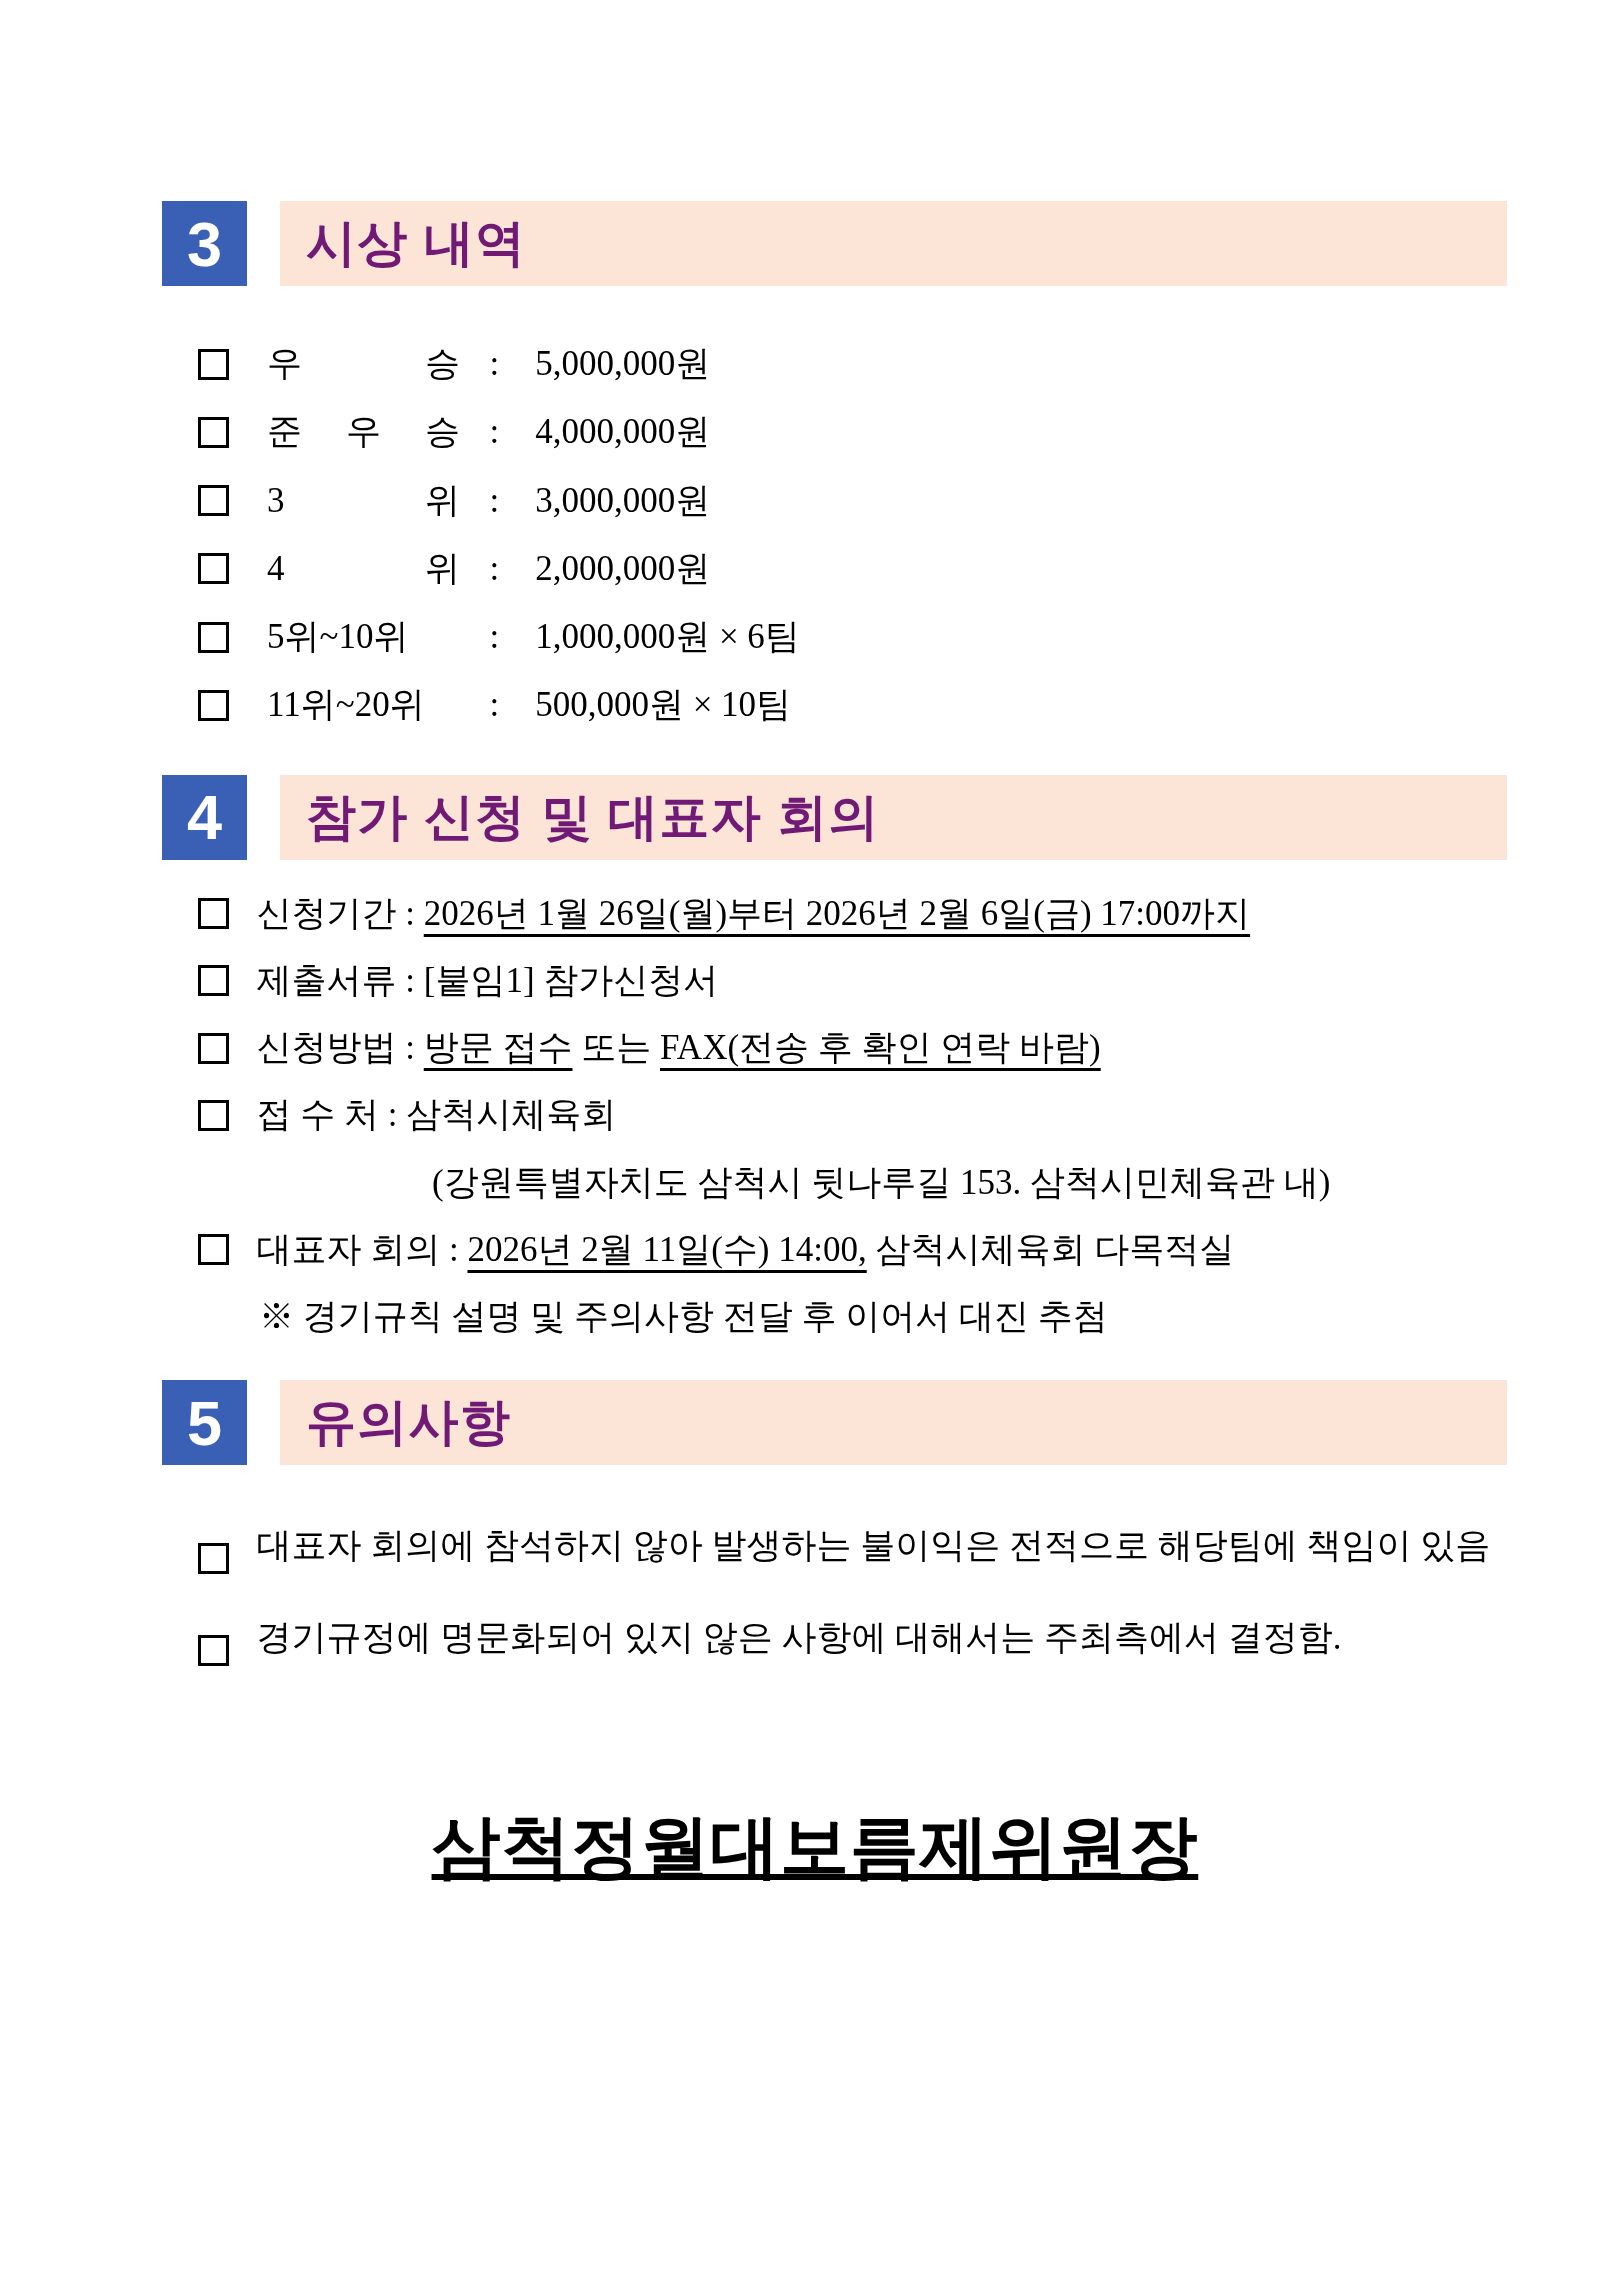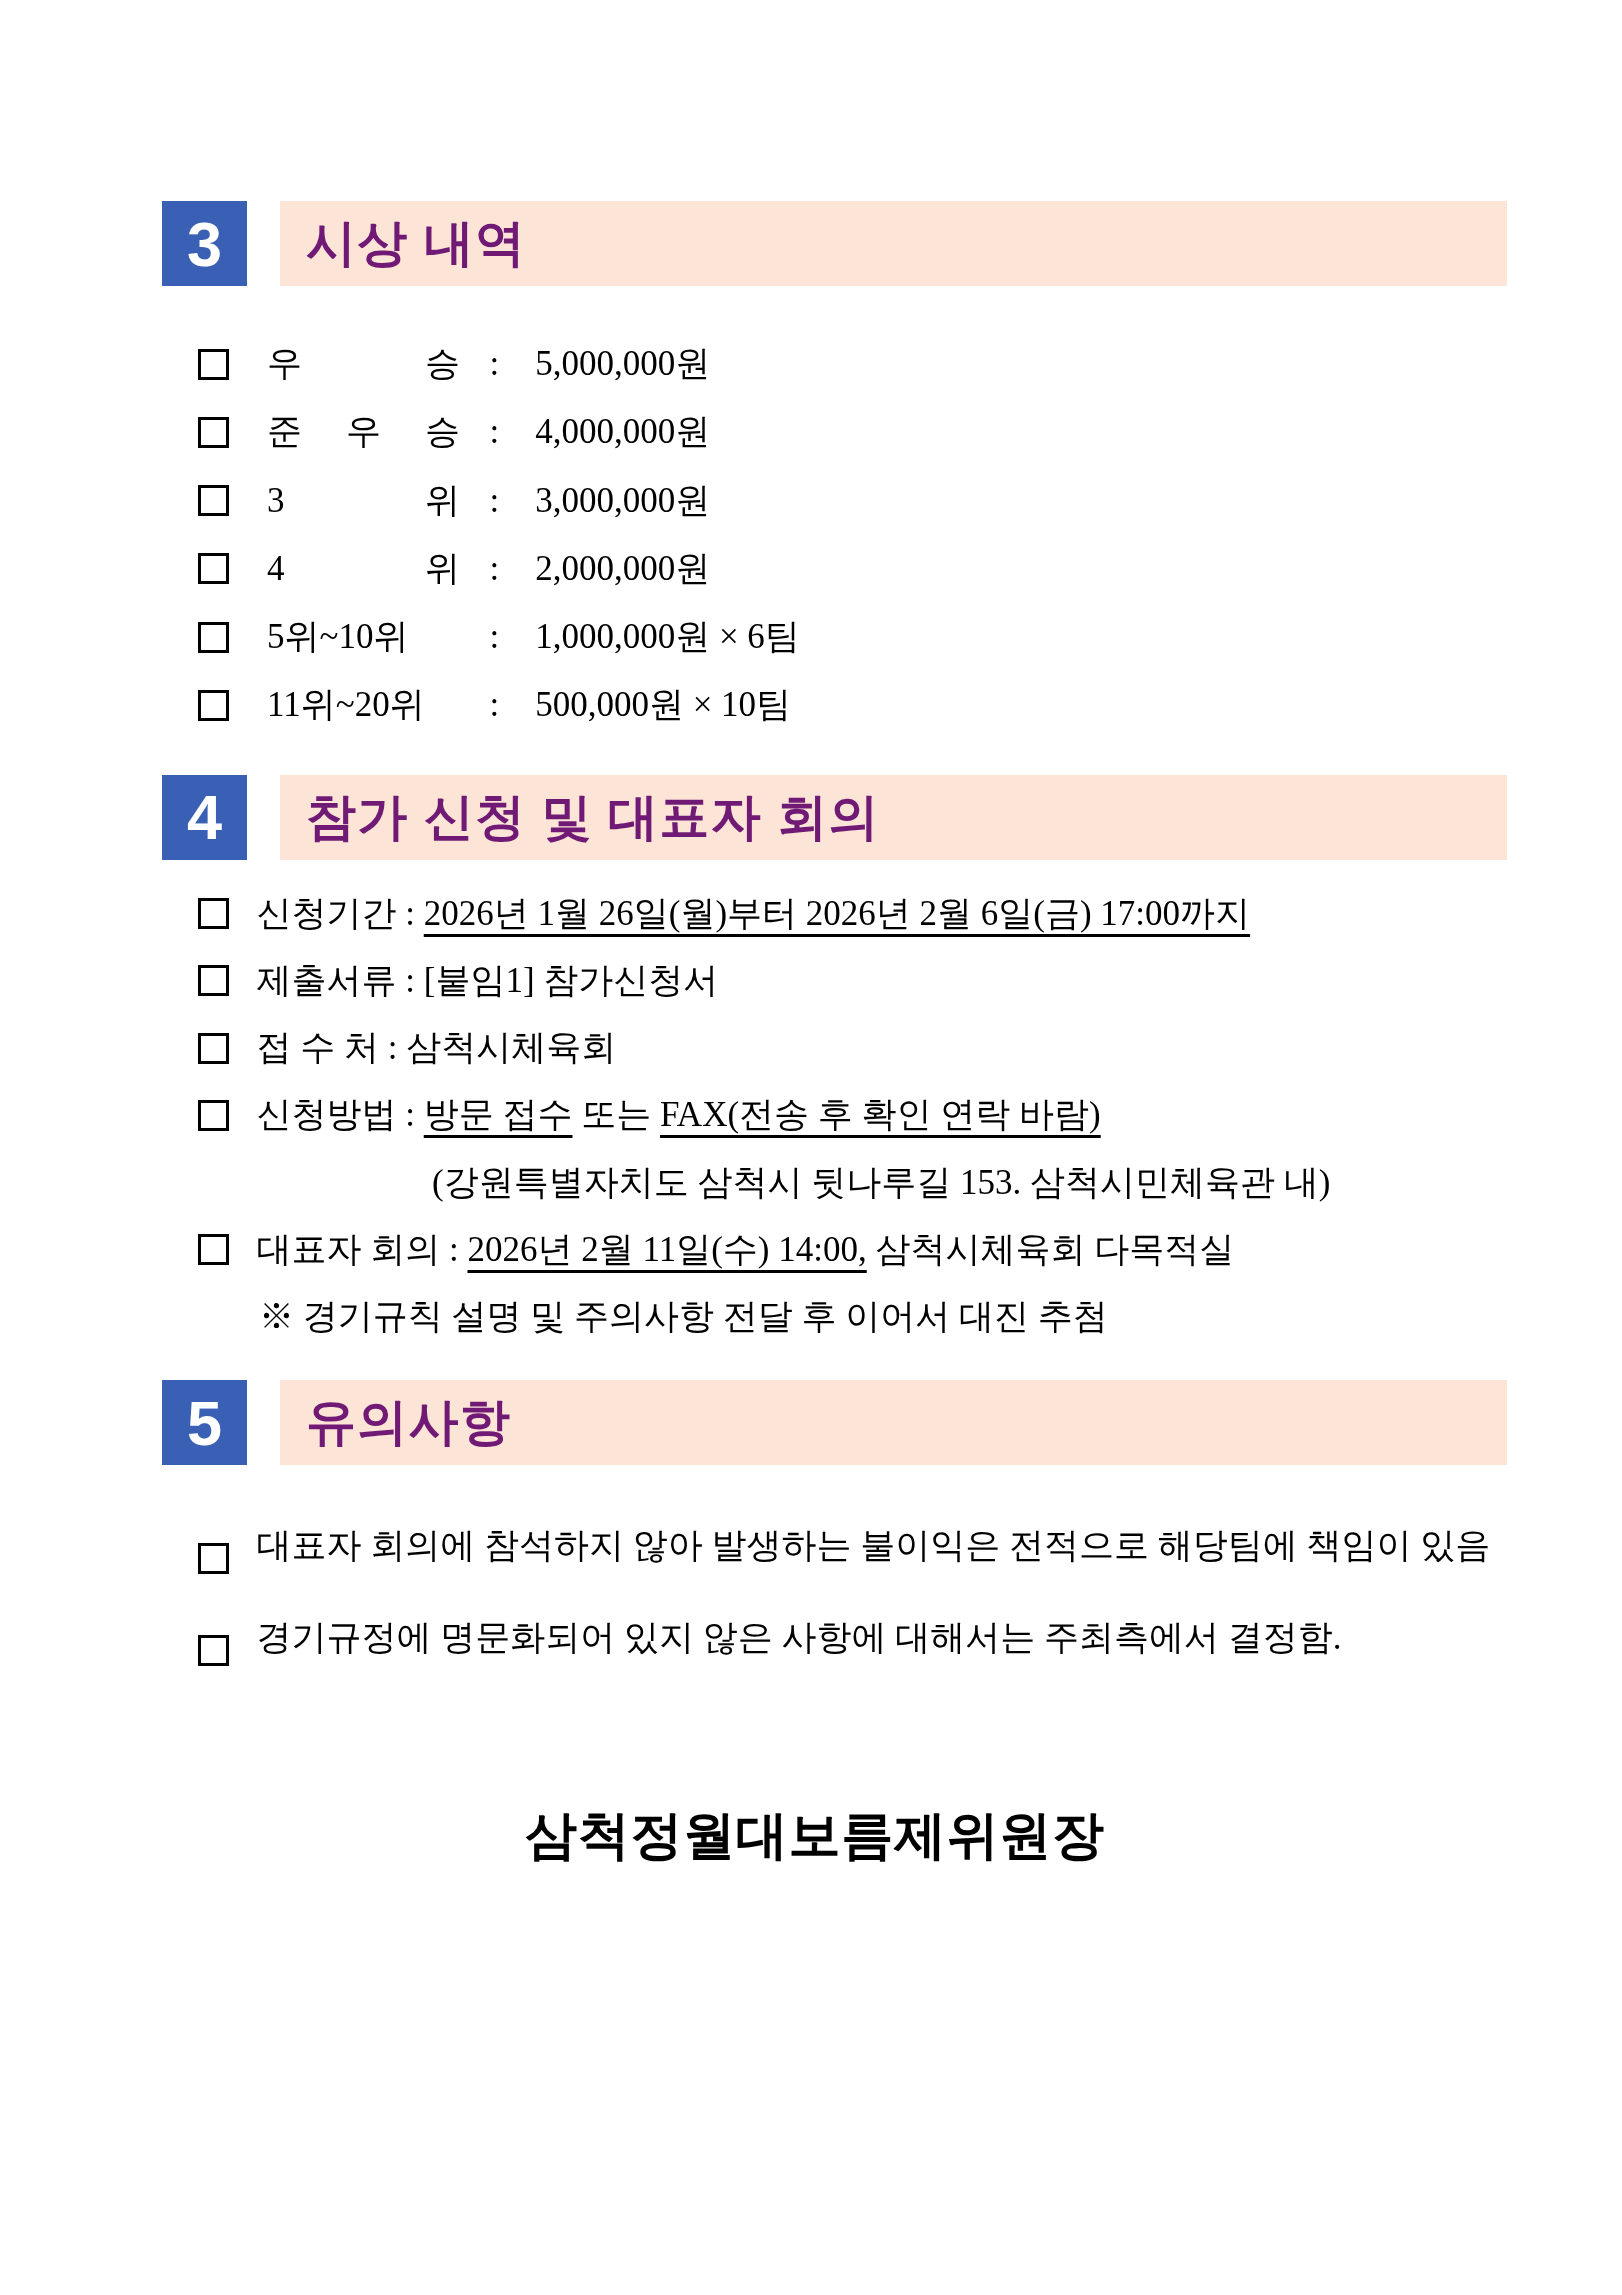--- a/index.html
+++ b/index.html
@@ -63,23 +63,24 @@
   .notice-row { align-items:center; margin-bottom:6.5px; }
   .notice-row .checkbox { margin-right:27.5px; margin-top:26px; }
   .notice-text { flex:1; text-align:justify; line-height:85px; }
   
   .signature {
     margin-top:121px;
     text-align:center;
     transform:translateX(-19.6px);
     font-family:"Liberation Serif","DejaVu Serif",serif;
     font-weight:600;
-    font-size:52px;
+    font-size:69px;
     letter-spacing:0.7px;
     color:#000000;
+    text-decoration:underline;
   }
 </style>
 </head>
 <body>
 
 <div class="page">
 
   <section class="section-awards">
     <div class="section-header">
       <div class="num-box">3</div>
@@ -164,25 +165,25 @@
       <div class="row reg-row">
         <span class="checkbox"></span>
         <span class="txt"><span>신청기간 : </span><span class="ul">2026년 1월 26일(월)부터 2026년 2월 6일(금) 17:00까지</span></span>
       </div>
       <div class="row reg-row">
         <span class="checkbox"></span>
         <span class="txt"><span>제출서류 : [붙임1] 참가신청서</span></span>
       </div>
       <div class="row reg-row">
         <span class="checkbox"></span>
+        <span class="txt"><span>신청방법 : </span><span class="ul">방문 접수</span><span> 또는 </span><span class="ul">FAX(전송 후 확인 연락 바람)</span></span>
+      </div>
+      <div class="row reg-row">
+        <span class="checkbox"></span>
         <span class="txt"><span>접 수 처 : 삼척시체육회</span></span>
-      </div>
-      <div class="row reg-row">
-        <span class="checkbox"></span>
-        <span class="txt"><span>신청방법 : </span><span class="ul">방문 접수</span><span> 또는 </span><span class="ul">FAX(전송 후 확인 연락 바람)</span></span>
       </div>
       <div class="row reg-row address">
         <span class="txt"><span>(강원특별자치도 삼척시 뒷나루길 153. 삼척시민체육관 내)</span></span>
       </div>
       <div class="row reg-row">
         <span class="checkbox"></span>
         <span class="txt"><span>대표자 회의 : </span><span class="ul">2026년 2월 11일(수) 14:00,</span><span> 삼척시체육회 다목적실</span></span>
       </div>
       <div class="row reg-row note">
         <span class="txt"><span>※ 경기규칙 설명 및 주의사항 전달 후 이어서 대진 추첨</span></span>

